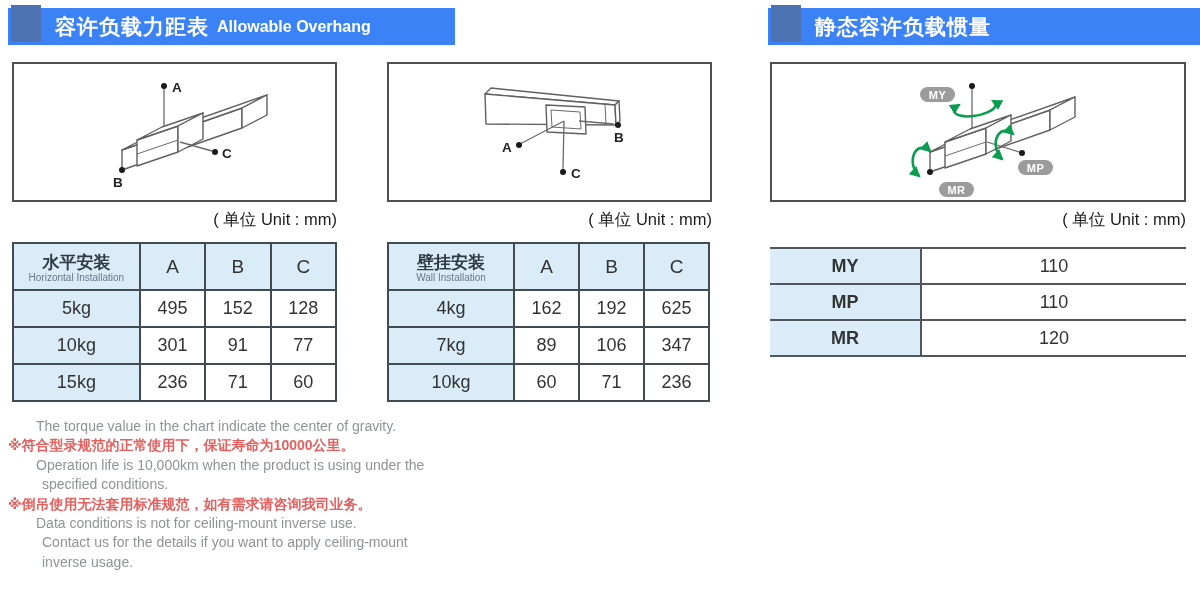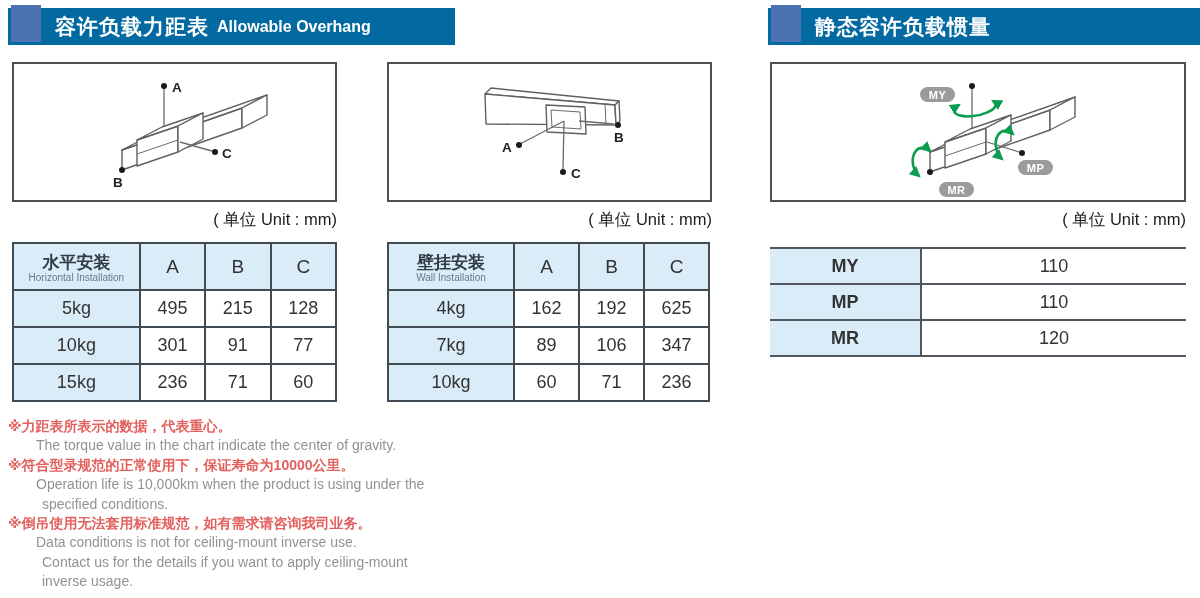--- a/index.html
+++ b/index.html
@@ -2,21 +2,21 @@
 <html><head>
 <meta charset="utf-8">
 <style>
   html,body { margin:0; padding:0; }
   body {
     width:1200px; height:598px; position:relative; overflow:hidden;
     background:#ffffff;
     font-family:"Liberation Sans","DejaVu Sans",sans-serif;
   }
   
-  .hdr { position:absolute; top:8px; height:37px; background:#0369a1; display:flex; align-items:center; }
+  .hdr { position:absolute; top:8px; height:37px; background:#3b82f6; display:flex; align-items:center; }
   .hdr .sq { position:absolute; left:3px; top:-3px; width:30px; height:37px; background:#4d72b1; }
   .hdr .cn { margin-left:47px; color:#fff; font-size:21px; font-weight:bold; letter-spacing:1px; white-space:nowrap; }
   .hdr .en { color:#fff; font-size:16px; font-weight:bold; margin-left:8px; white-space:nowrap; }
   #hdr-left  { left:8px;   width:447px; }
   #hdr-right { left:768px; width:444px; }
 
   
   .dbox { position:absolute; top:62px; height:136px; border:2px solid #4f4f4f; background:#fff; }
   #dbox1 { left:12px;  width:321px; }
   #dbox2 { left:387px; width:321px; }
@@ -114,21 +114,21 @@
         <span class="cnh">水平安装</span>
         <span class="enh">Horizontal Installation</span>
       </th>
       <th class="cv colh">A</th>
       <th class="cv colh">B</th>
       <th class="cv colh">C</th>
     </tr>
     <tr class="drow">
       <td class="load">5kg</td>
       <td class="val">495</td>
-      <td class="val">215</td>
+      <td class="val">152</td>
       <td class="val">128</td>
     </tr>
     <tr class="drow">
       <td class="load">10kg</td>
       <td class="val">301</td>
       <td class="val">91</td>
       <td class="val">77</td>
     </tr>
     <tr class="drow">
       <td class="load">15kg</td>
@@ -192,21 +192,20 @@
     <tr class="drow">
       <td class="load">10kg</td>
       <td class="val">60</td>
       <td class="val">71</td>
       <td class="val">236</td>
     </tr>
   </tbody>
     </table>
 
   <div class="notes">
-    <div class="note nred">※力距表所表示的数据，代表重心。</div>
     <div class="note ngray i1">The torque value in the chart indicate the center of gravity.</div>
     <div class="note nred">※符合型录规范的正常使用下，保证寿命为10000公里。</div>
     <div class="note ngray i1">Operation life is 10,000km when the product is using under the</div>
     <div class="note ngray i2">specified conditions.</div>
     <div class="note nred">※倒吊使用无法套用标准规范，如有需求请咨询我司业务。</div>
     <div class="note ngray i1">Data conditions is not for ceiling-mount inverse use.</div>
     <div class="note ngray i2">Contact us for the details if you want to apply ceiling-mount</div>
     <div class="note ngray i2">inverse usage.</div>
   </div>
 </div>

